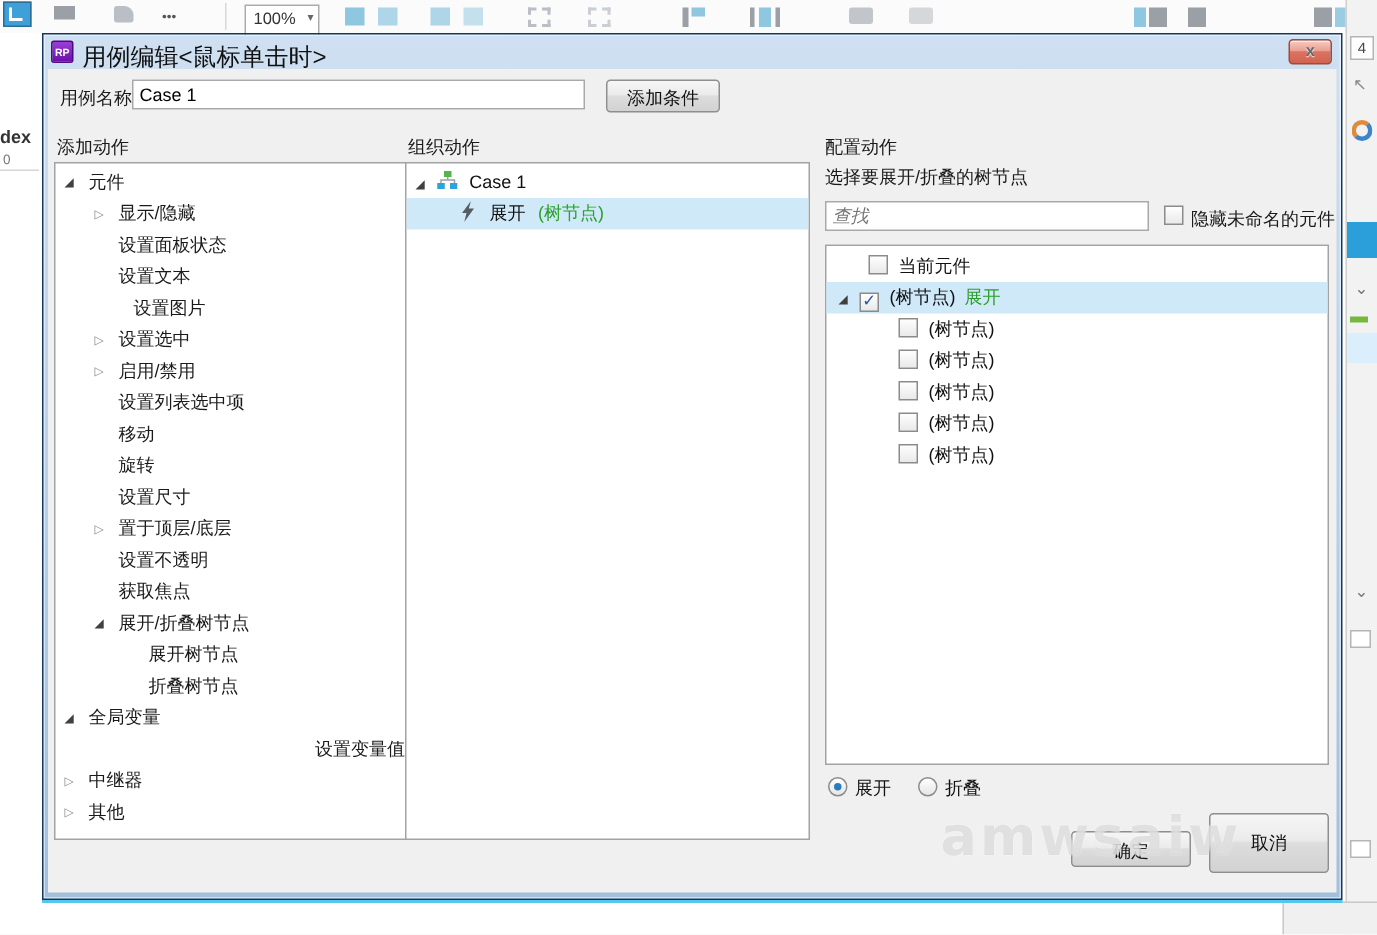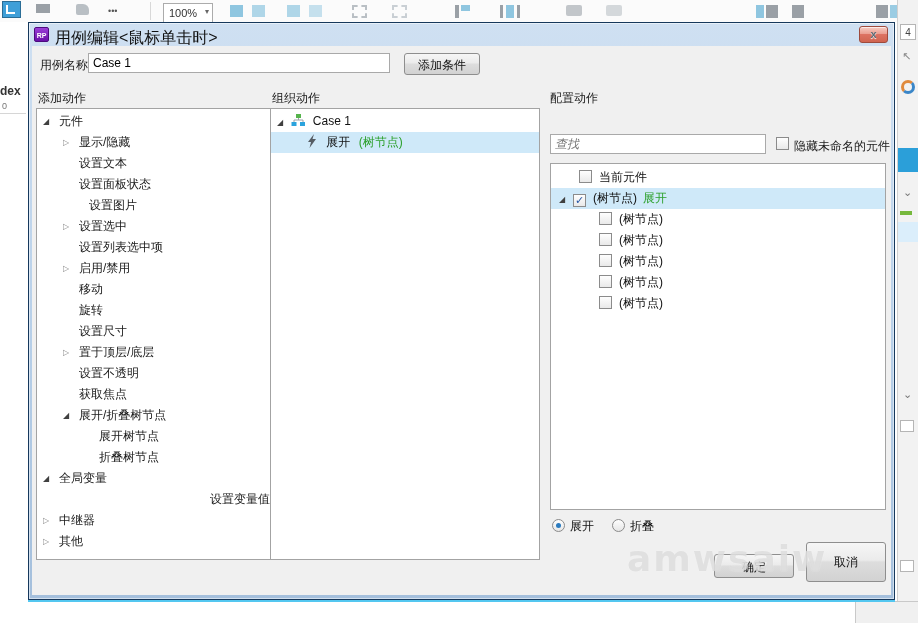--- a/index.html
+++ b/index.html
@@ -163,26 +163,26 @@
       <button class="btn addcond-btn">添加条件</button>
 
       <div class="lbl12 sec-label sec-add">添加动作</div>
       <div class="lbl12 sec-label sec-org">组织动作</div>
       <div class="lbl12 sec-label sec-cfg">配置动作</div>
 
       <div class="panel panel-left">
         <div class="tree-inner">
             <div class="tree-row" style="padding-left: 6px;"><span class="arrow">◢</span><span>元件</span></div>
             <div class="tree-row" style="padding-left: 26px;"><span class="arrow collapsed">▷</span><span>显示/隐藏</span></div>
+            <div class="tree-row" style="padding-left: 26px;"><span class="arrow"></span><span>设置面板状态</span></div>
             <div class="tree-row" style="padding-left: 26px;"><span class="arrow"></span><span>设置文本</span></div>
-            <div class="tree-row" style="padding-left: 26px;"><span class="arrow"></span><span>设置面板状态</span></div>
             <div class="tree-row" style="padding-left: 36px;"><span class="arrow"></span><span>设置图片</span></div>
             <div class="tree-row" style="padding-left: 26px;"><span class="arrow collapsed">▷</span><span>设置选中</span></div>
+            <div class="tree-row" style="padding-left: 26px;"><span class="arrow collapsed">▷</span><span>启用/禁用</span></div>
             <div class="tree-row" style="padding-left: 26px;"><span class="arrow"></span><span>设置列表选中项</span></div>
-            <div class="tree-row" style="padding-left: 26px;"><span class="arrow collapsed">▷</span><span>启用/禁用</span></div>
             <div class="tree-row" style="padding-left: 26px;"><span class="arrow"></span><span>移动</span></div>
             <div class="tree-row" style="padding-left: 26px;"><span class="arrow"></span><span>旋转</span></div>
             <div class="tree-row" style="padding-left: 26px;"><span class="arrow"></span><span>设置尺寸</span></div>
             <div class="tree-row" style="padding-left: 26px;"><span class="arrow collapsed">▷</span><span>置于顶层/底层</span></div>
             <div class="tree-row" style="padding-left: 26px;"><span class="arrow"></span><span>设置不透明</span></div>
             <div class="tree-row" style="padding-left: 26px;"><span class="arrow"></span><span>获取焦点</span></div>
             <div class="tree-row" style="padding-left: 26px;"><span class="arrow">◢</span><span>展开/折叠树节点</span></div>
             <div class="tree-row" style="padding-left: 46px;"><span class="arrow"></span><span>展开树节点</span></div>
             <div class="tree-row" style="padding-left: 46px;"><span class="arrow"></span><span>折叠树节点</span></div>
             <div class="tree-row" style="padding-left: 6px;"><span class="arrow">◢</span><span>全局变量</span></div>
@@ -217,20 +217,21 @@
           <span class="bolt-icon">
             <svg width="10" height="14" viewBox="0 0 10 14">
                 <polygon points="7,0 1,8 4,8 2.5,14 9,5 5.5,5" fill="#555c63"></polygon>
               </svg>
           </span>
           <span>展开</span>
           <span class="green" style="margin-left:5px;">(树节点)</span>
         </div>
       </div>
 
+      <div class="lbl12 cfg-header">选择要展开/折叠的树节点</div>
       <input class="search-input" type="text" placeholder="查找" style="">
       <span class="cb hide-cb"></span>
       <span class="lbl12 hide-lbl">隐藏未命名的元件</span>
 
       <div class="cfg-tree">
           <div class="cfg-row" style="padding-left: 28px;"><span class="cb"></span><span>当前元件</span></div>
           <div class="cfg-row selected" style="padding-left: 8px;"><span class="arrow">◢</span><span class="cb">✓</span><span>(树节点)</span><span class="green" style="margin-left: 6px;">展开</span></div>
           <div class="cfg-row" style="padding-left: 48px;"><span class="cb"></span><span>(树节点)</span></div>
           <div class="cfg-row" style="padding-left: 48px;"><span class="cb"></span><span>(树节点)</span></div>
           <div class="cfg-row" style="padding-left: 48px;"><span class="cb"></span><span>(树节点)</span></div>

